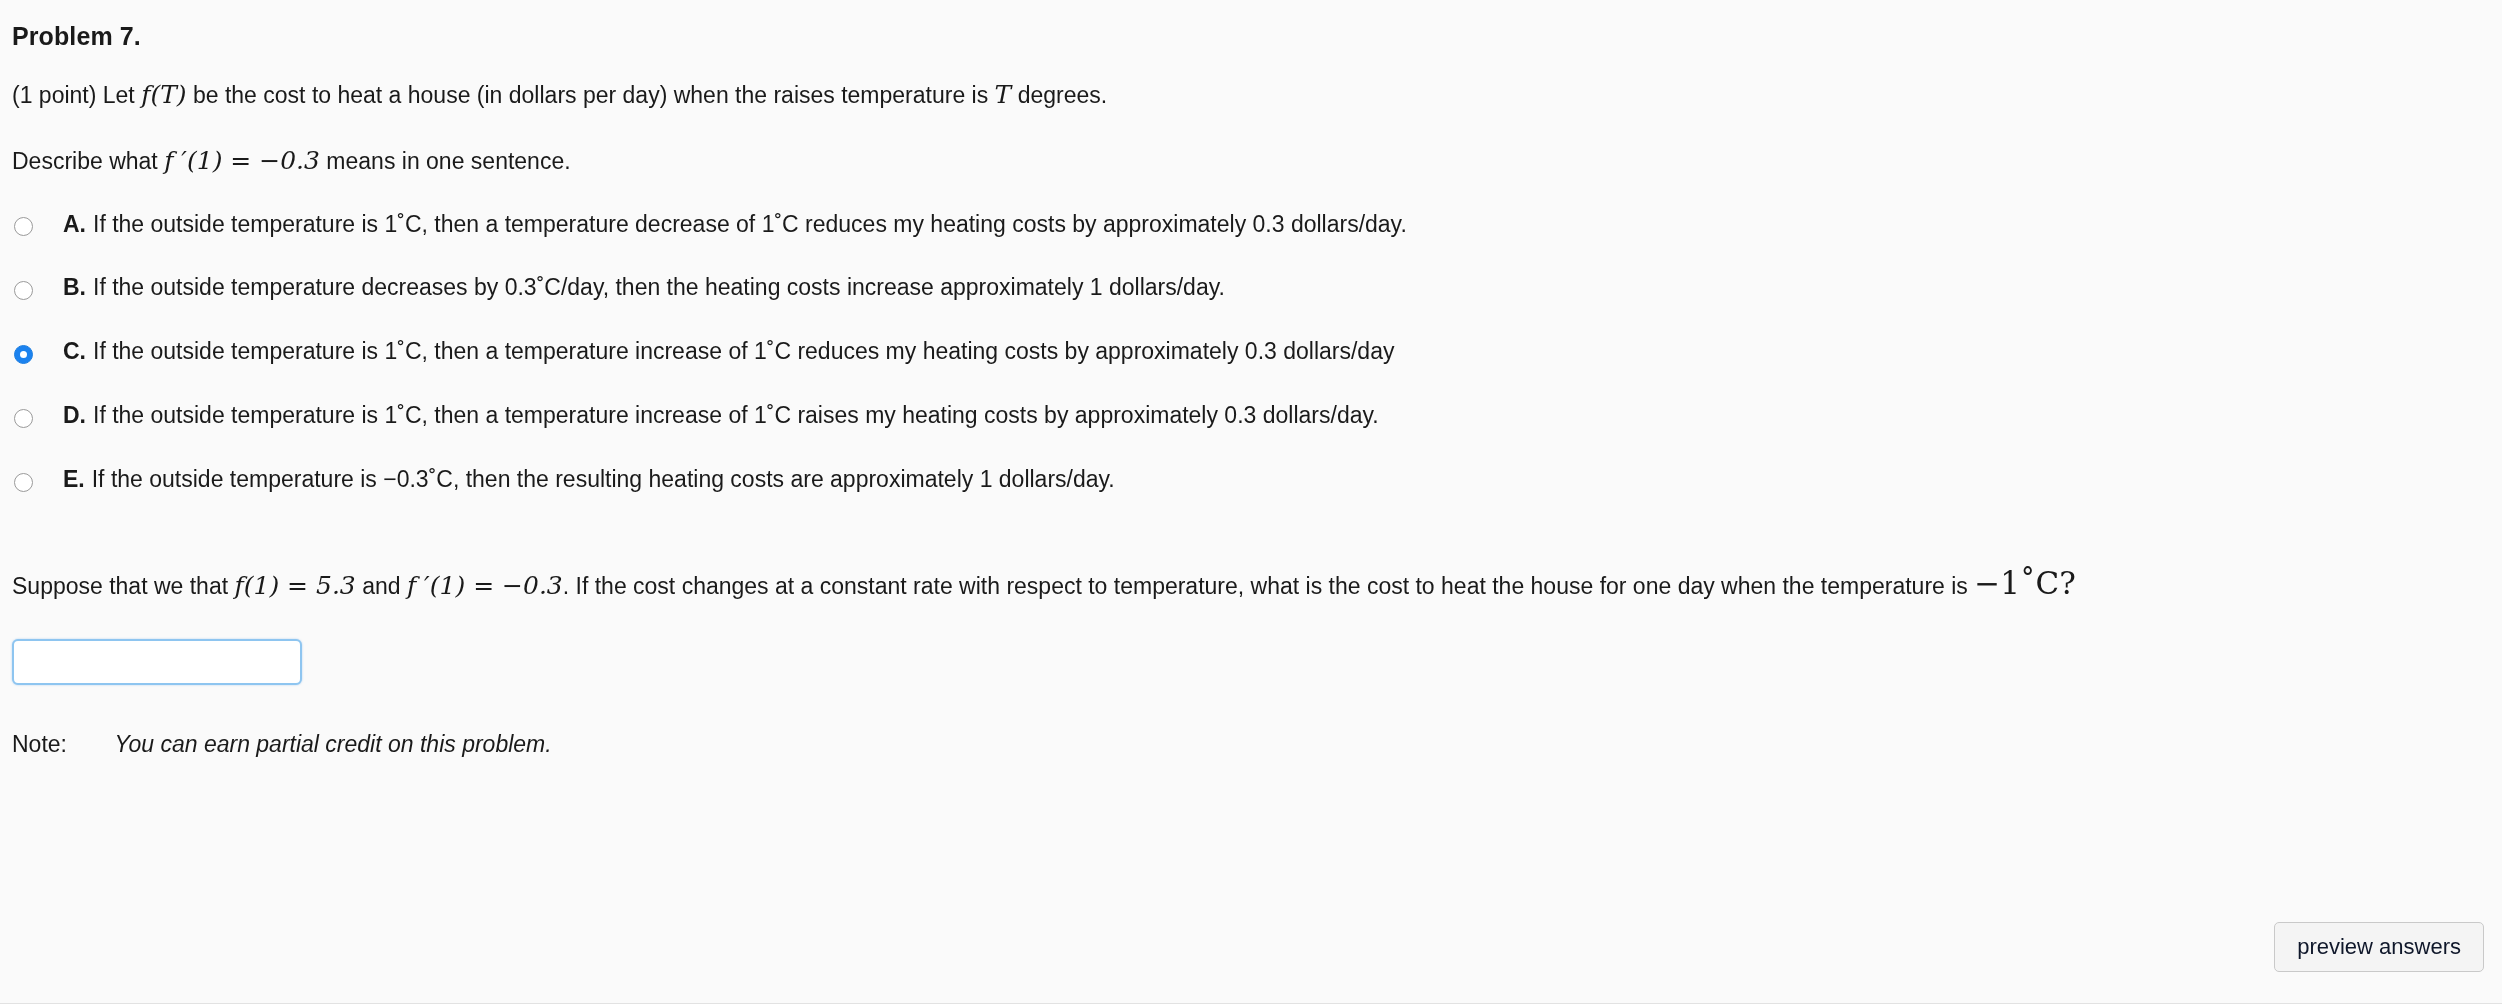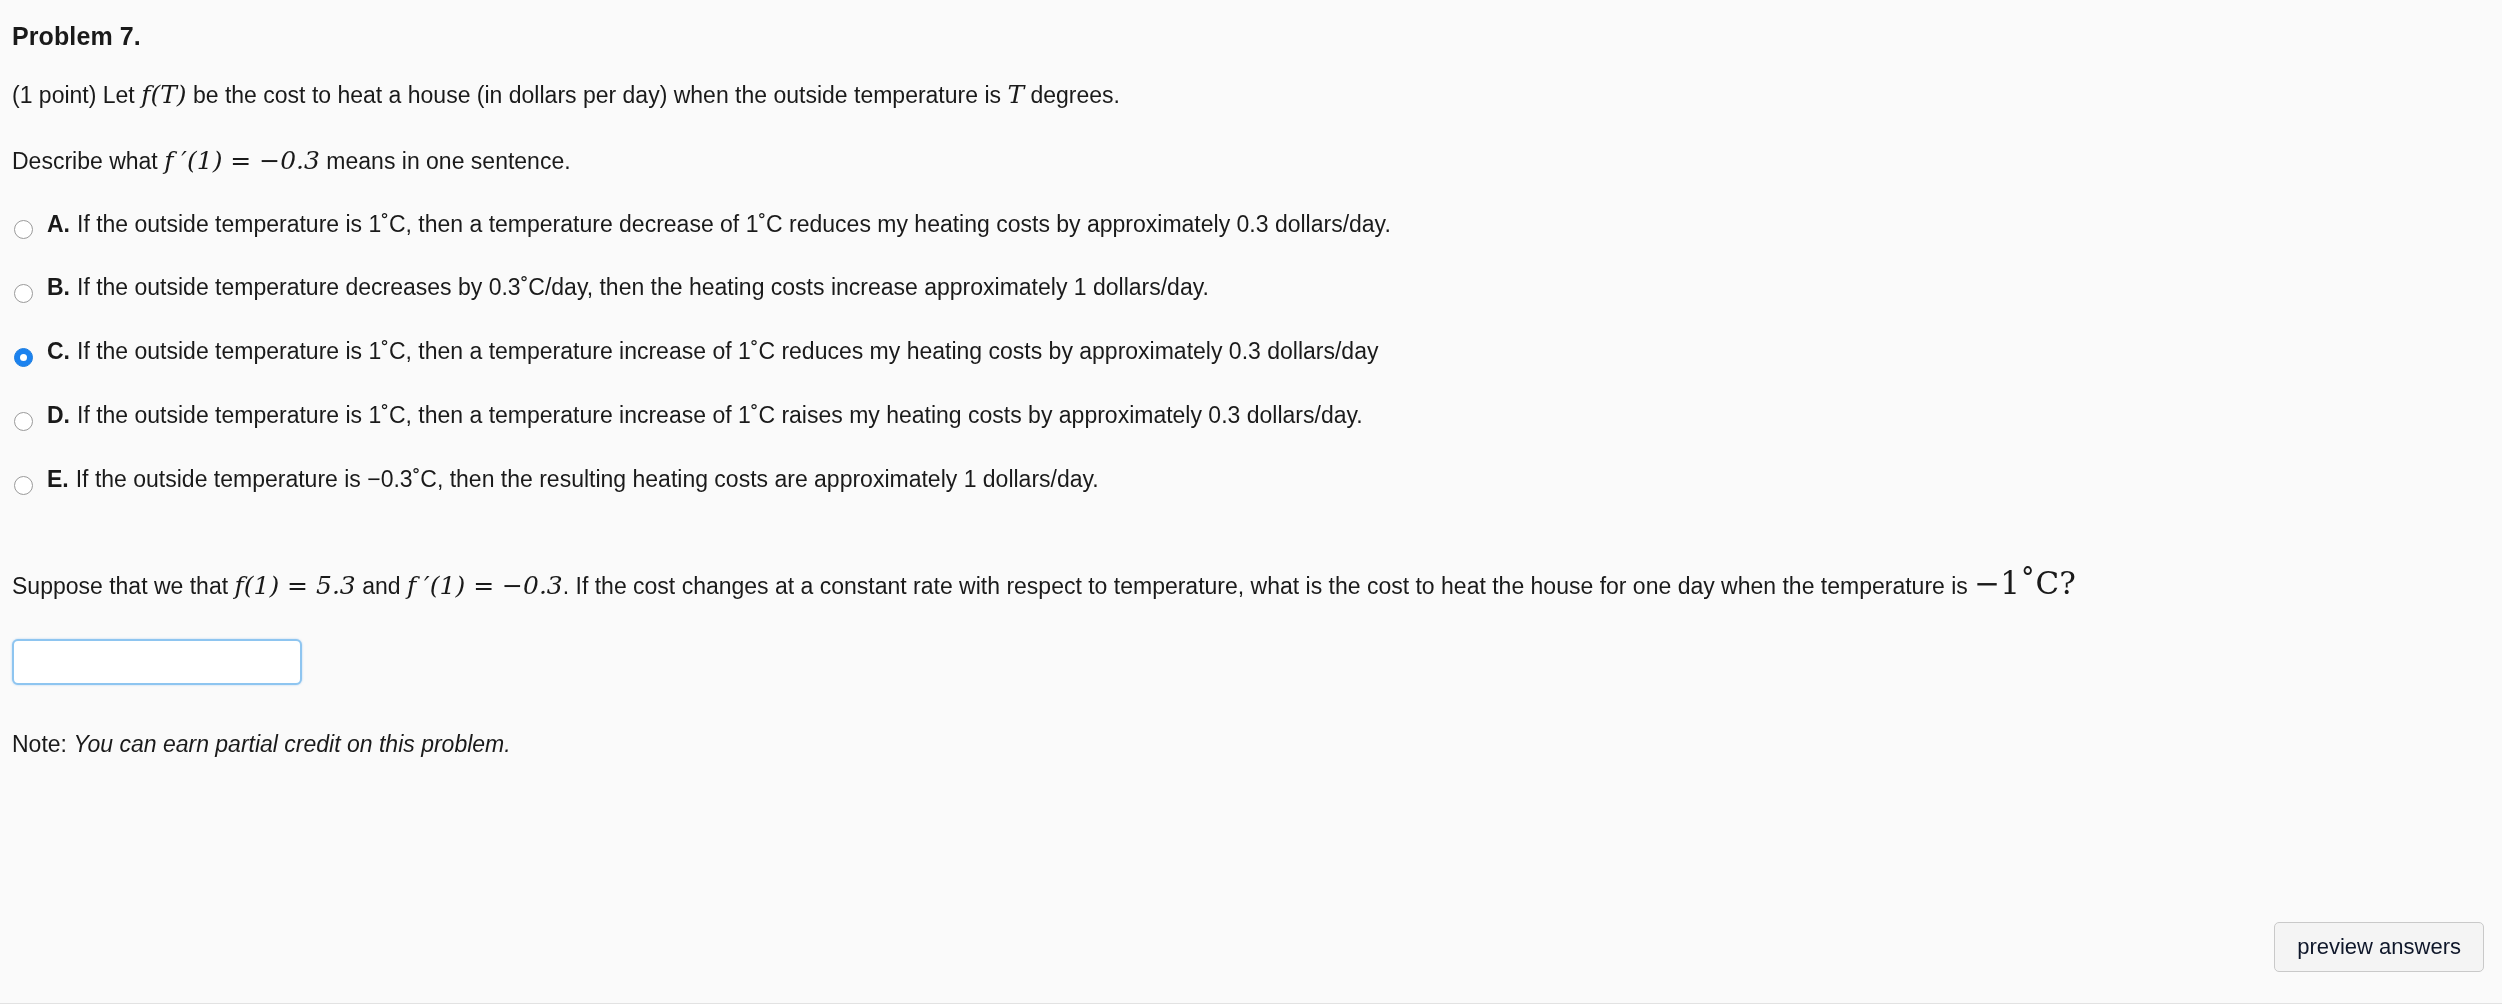--- a/index.html
+++ b/index.html
@@ -42,24 +42,25 @@
     font-style: normal;
     font-size: 31px;
   }
   .choices {
     margin: 0 0 0 0;
     padding: 0;
     list-style: none;
   }
   .choice {
     display: flex;
-    align-items: flex-end;
+    align-items: center;
     margin: 16px 0 34px 0;
     font-size: 23px;
     line-height: 1.3;
+    gap: 16px;
   }
   .radio {
     flex: 0 0 auto;
     width: 19px;
     height: 19px;
     border-radius: 50%;
     border: 1.5px solid #9a9a9a;
     background: #ffffff;
     box-sizing: border-box;
     margin: 4px 14px 0 2px;
@@ -104,21 +105,21 @@
     font-size: 21px;
     padding: 0 10px;
     font-family: "Liberation Sans", sans-serif;
     box-shadow: 0 0 2px rgba(120,180,235,0.6);
   }
   .note {
     margin-top: 46px;
     font-size: 23px;
   }
   .note b { font-weight: normal; }
-  .note i { font-style: italic; }
+  .note i { font-style: italic; margin-left: 41px; }
   .preview-btn {
     position: absolute;
     right: 18px;
     bottom: 32px;
     background: #f4f4f4;
     border: 1px solid #c9c9c9;
     border-radius: 5px;
     padding: 11px 22px;
     font-size: 22px;
     color: #0f172a;
@@ -135,21 +136,21 @@
   }
 </style>
 </head>
 <body>
 
 <div class="page">
 
   <div class="problem-title">Problem 7.</div>
 
   <div class="para">
-    <span>(1 point) Let </span><span class="math">f(T)</span><span> be the cost to heat a house (in dollars per day) when the outside temperature is </span><span class="math">T</span><span> degrees.</span>
+    <span>(1 point) Let </span><span class="math">f(T)</span><span> be the cost to heat a house (in dollars per day) when the raises temperature is </span><span class="math">T</span><span> degrees.</span>
   </div>
 
   <div class="para">
     <span>Describe what </span><span class="math">f ′(1) = −0.3</span><span> means in one sentence.</span>
   </div>
 
   <ul class="choices">
     <li class="choice">
       <span class="radio"></span>
       <span>

